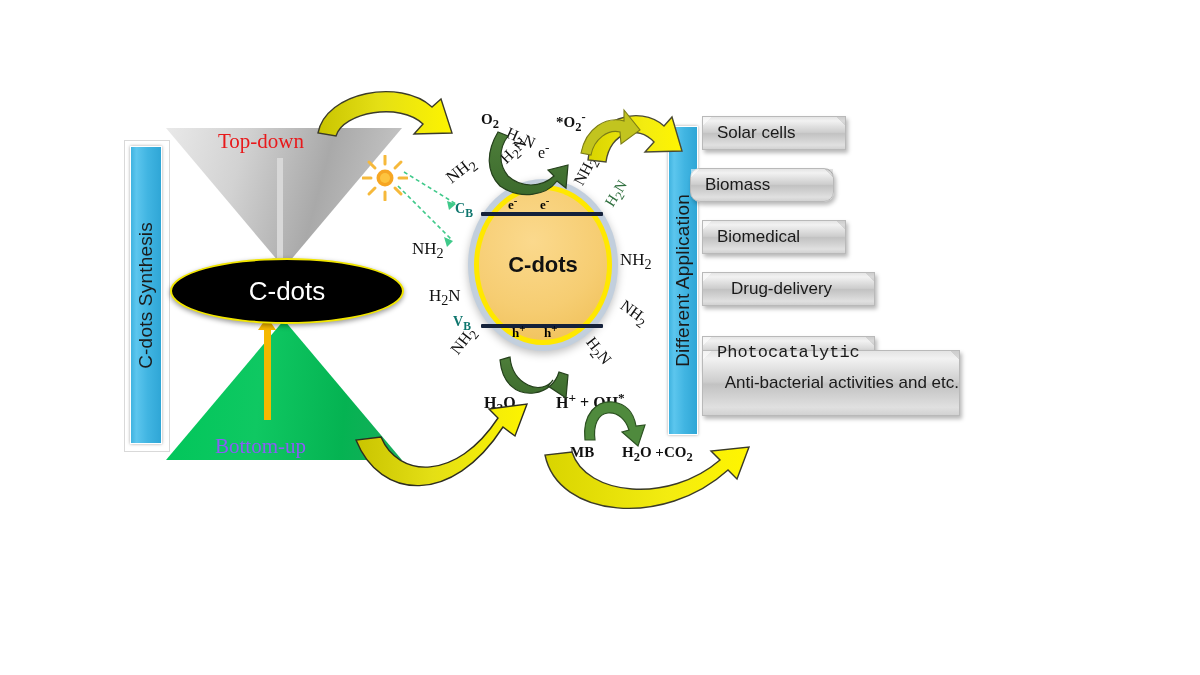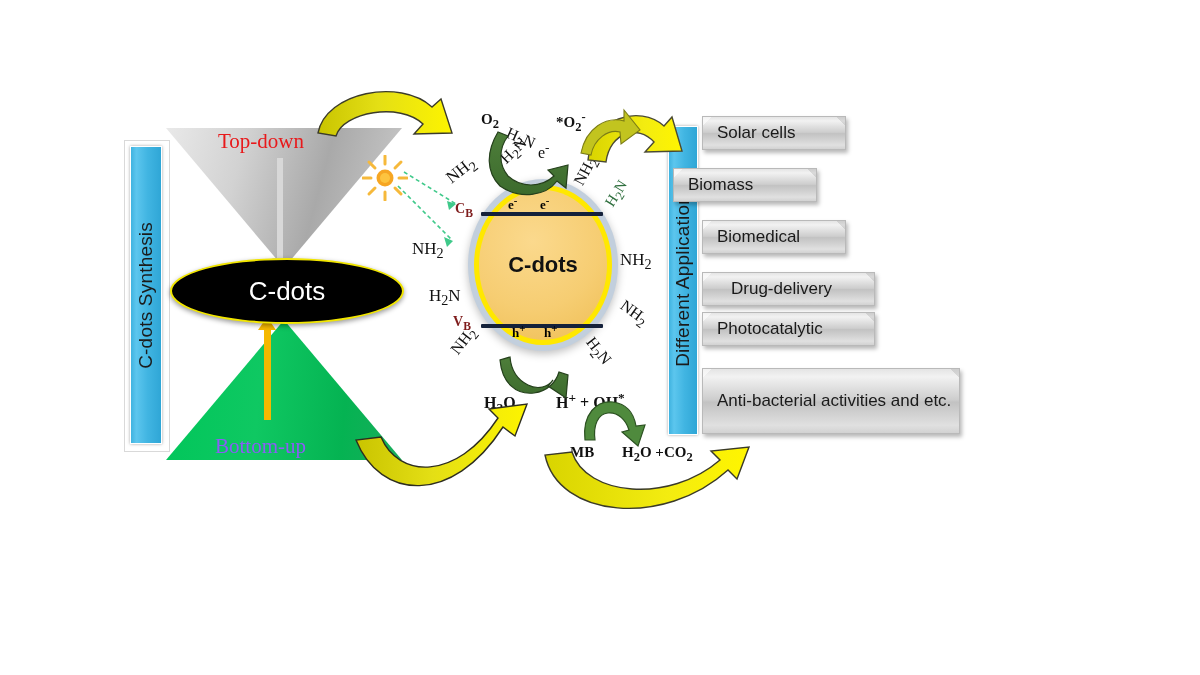--- a/index.html
+++ b/index.html
@@ -58,21 +58,21 @@
   #sphere-core{position:absolute;left:479px;top:190px;width:128px;height:150px;
                border-radius:50%;
                background:radial-gradient(circle at 42% 34%,#fbd98d 0%,#f6cd72 55%,#eebd53 100%);}
   #sphere-label{position:absolute;left:479px;top:190px;width:128px;height:150px;
                 display:flex;align-items:center;justify-content:center;
                 font-size:22px;font-weight:bold;color:#111;font-family:"Liberation Sans",sans-serif;}
   .band{position:absolute;height:4px;background:#14213a;border-radius:1px;}
   #cb-band{left:481px;top:212px;width:122px;}
   #vb-band{left:481px;top:324px;width:122px;}
   .band-lbl{position:absolute;font-family:"Liberation Serif",serif;font-size:14px;
-            font-weight:bold;color:#7f1d1d;}
+            font-weight:bold;color:#0f766e;}
   #cb-text{left:455px;top:201px;}
   #vb-text{left:453px;top:314px;}
   .carrier{position:absolute;font-family:"Liberation Serif",serif;font-size:13px;
            font-weight:bold;color:#000;}
   #e1{left:508px;top:194px;} #e2{left:540px;top:194px;}
   #h1{left:512px;top:322px;} #h2{left:544px;top:322px;}
 
   
   .chem{position:absolute;font-family:"Liberation Serif",serif;color:#111;white-space:nowrap;}
   .chem.b{font-weight:bold;}
@@ -165,33 +165,33 @@
   <div class="chem b" style="left:570px;top:444px;font-size:15px;">MB</div>
   <div class="chem b" style="left:622px;top:444px;font-size:15px;">H<sub>2</sub>O +CO<sub>2</sub></div>
 
   <div class="vbar" id="bar-right">
     <span>Different Application</span>
   </div>
 
   <div class="appbox" style="left:702px;top:116px;width:128px;height:32px;">
     <span>Solar cells</span>
   </div>
-  <div class="appbox" style="left:673px;top:168px;width:128px;height:32px;">
+  <div class="appbox" style="left:690px;top:168px;width:128px;height:32px;border-radius:10px;">
     <span>Biomass</span>
   </div>
   <div class="appbox" style="left:702px;top:220px;width:128px;height:32px;">
     <span>Biomedical</span>
   </div>
   <div class="appbox" style="left:702px;top:272px;width:143px;height:32px;padding-left:28px;">
     <span>Drug-delivery</span>
   </div>
-  <div class="appbox" style="left:702px;top:312px;width:157px;height:32px;">
+  <div class="appbox" style="left:702px;top:336px;width:157px;height:32px;font-family:Liberation Mono, monospace;">
     <span>Photocatalytic</span>
   </div>
-  <div class="appbox" style="left:702px;top:368px;width:242px;height:64px;align-items:center;">
+  <div class="appbox" style="left:702px;top:350px;width:242px;height:64px;align-items:center;justify-content:flex-end;">
     <span>Anti-bacterial activities and etc.</span>
   </div>
 
   <svg class="ov" viewBox="0 0 1200 675">
     <defs>
       <linearGradient id="gy" x1="0" y1="0" x2="1" y2="0">
         <stop offset="0" stop-color="#c9c400"></stop>
           <stop offset="45%" stop-color="#e4df15"></stop>
         <stop offset="100%" stop-color="#fdf400"></stop>
       </linearGradient>

